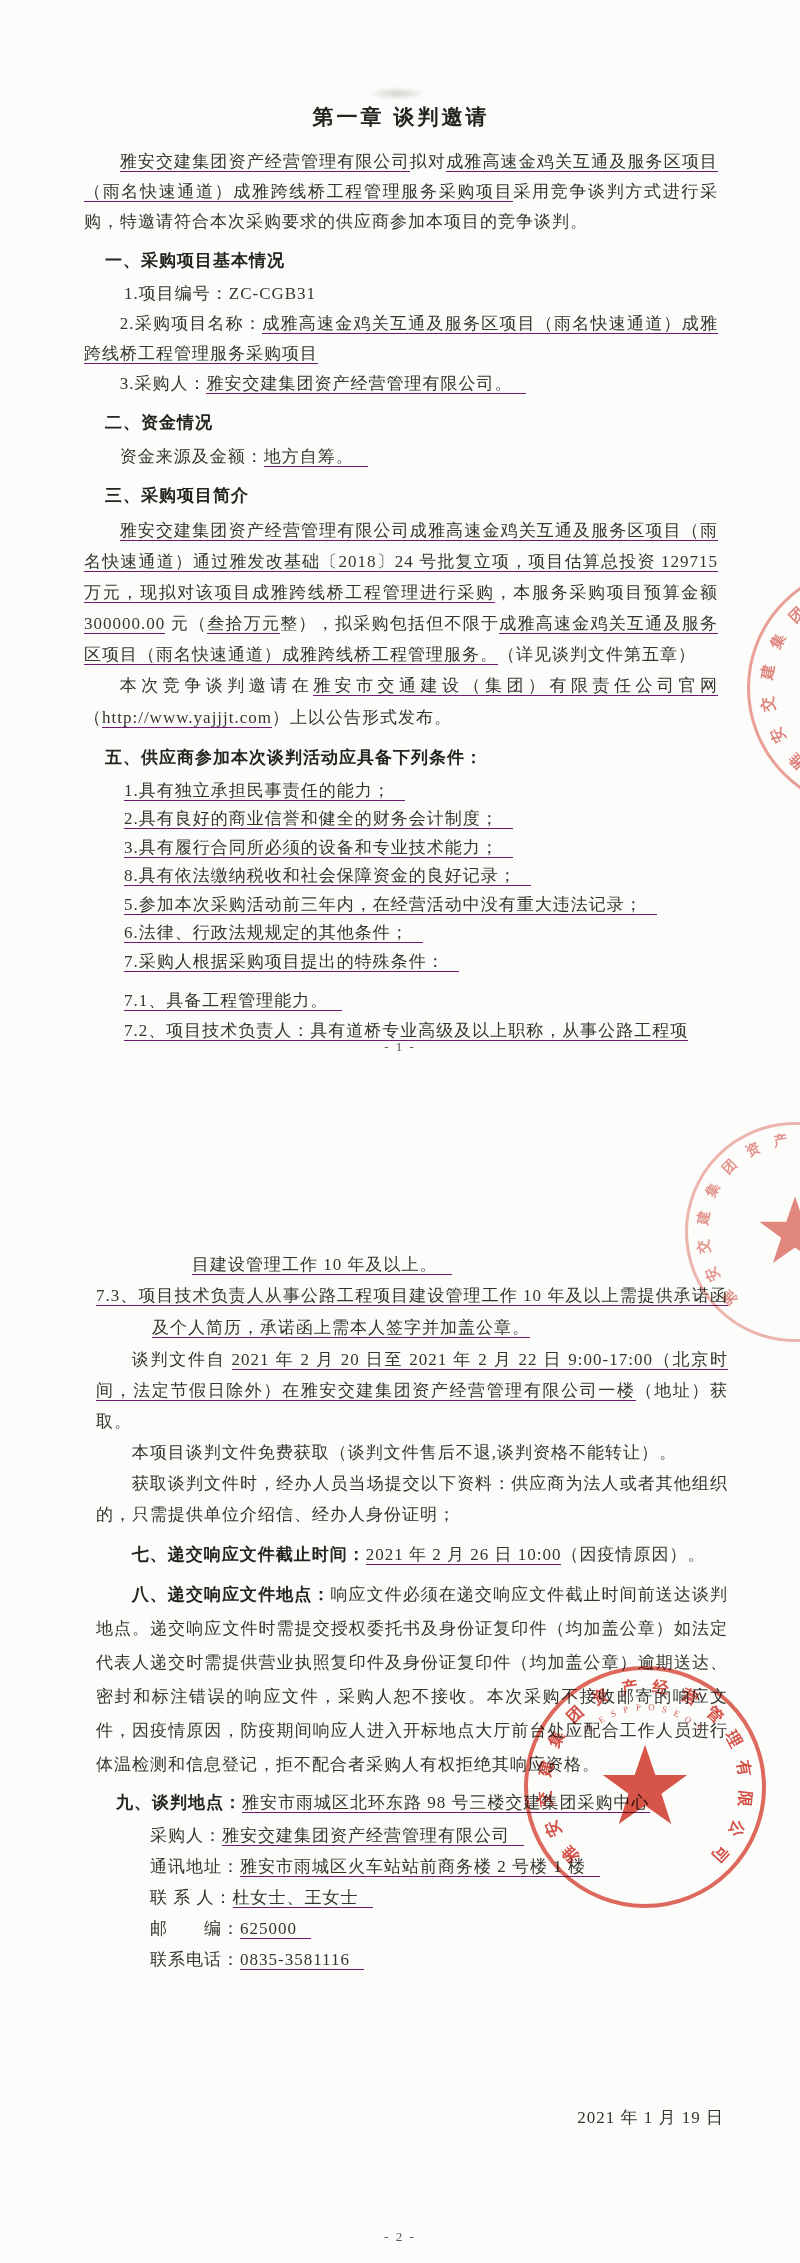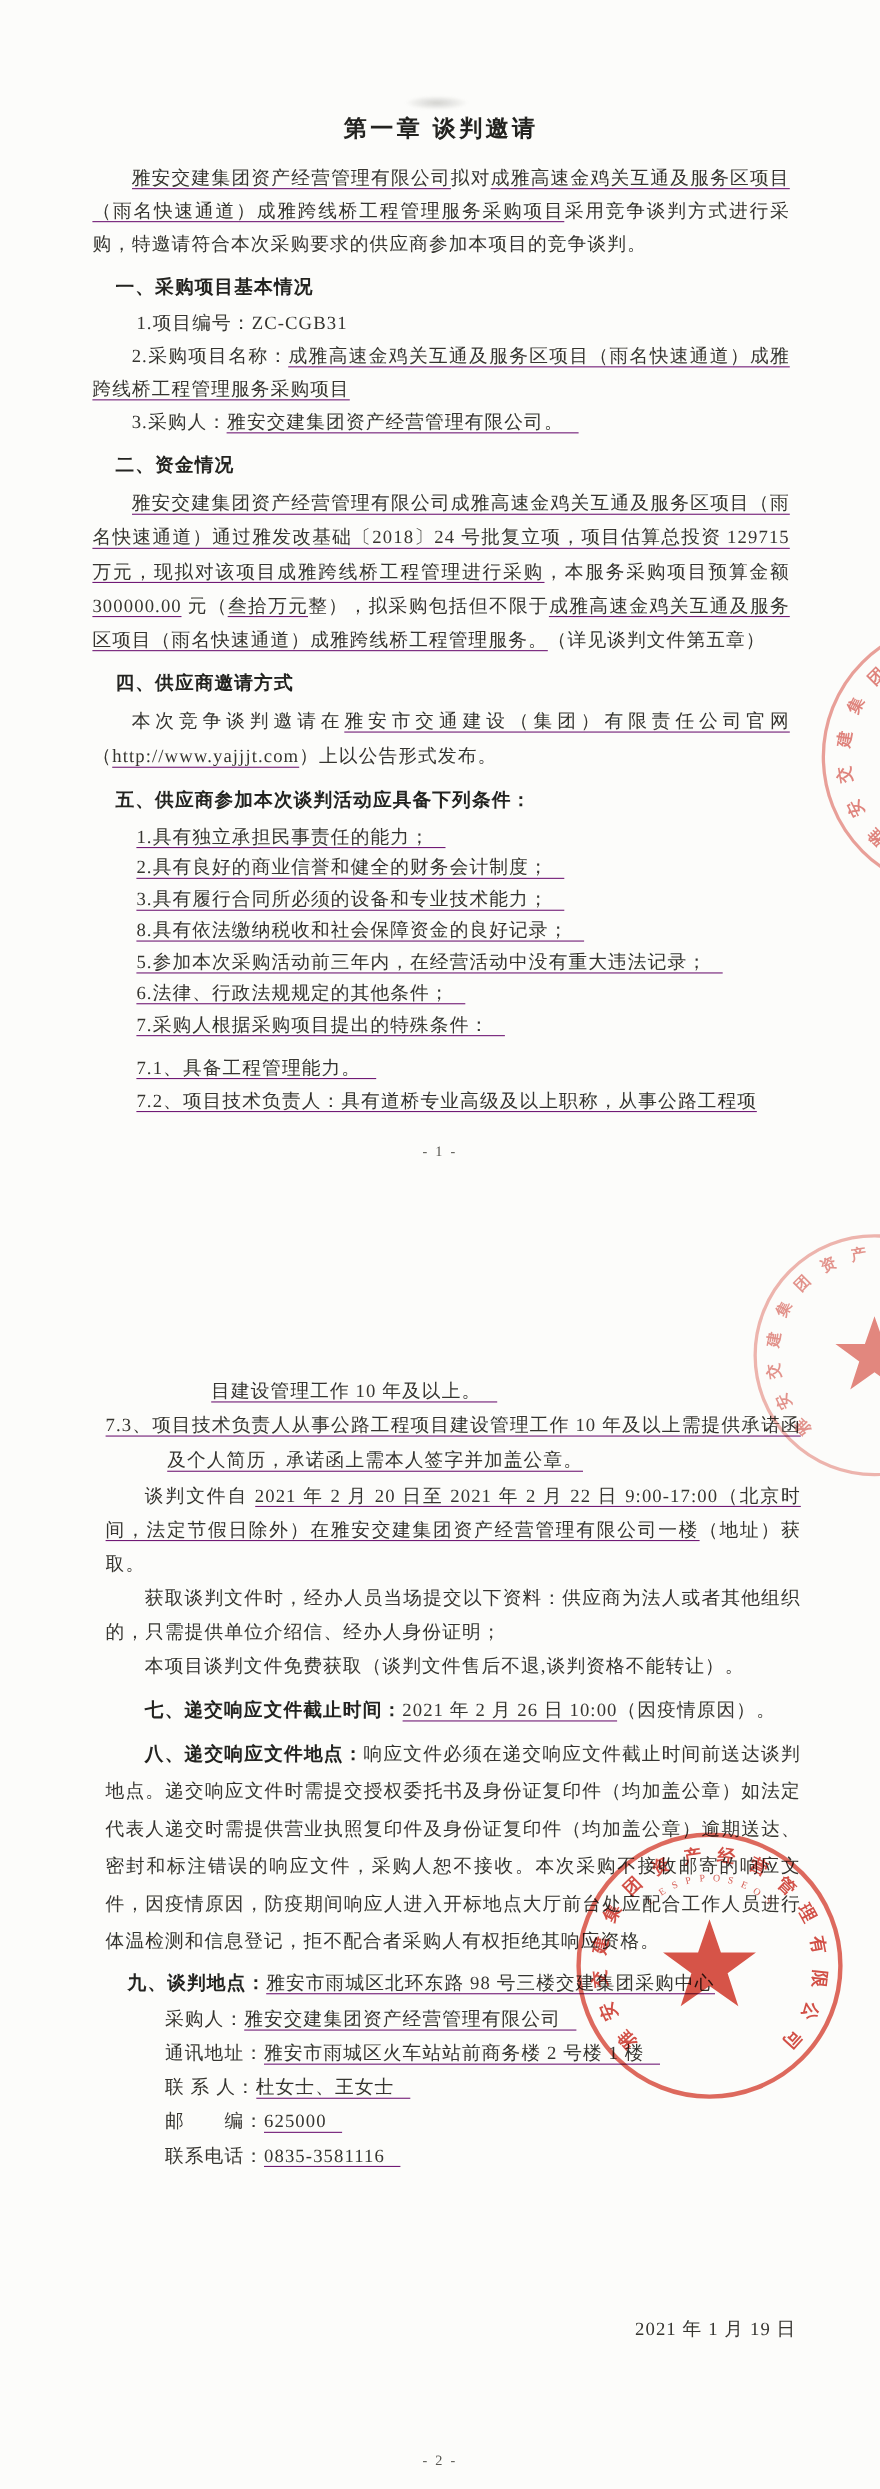--- a/index.html
+++ b/index.html
@@ -101,24 +101,25 @@
     <h1 class="title">第一章  谈判邀请</h1>
 
     <p class="p ind"><span class="u">雅安交建集团资产经营管理有限公司</span><span>拟对</span><span class="u">成雅高速金鸡关互通及服务区项目（雨名快速通道）成雅跨线桥工程管理服务采购项目</span><span>采用竞争谈判方式进行采购，特邀请符合本次采购要求的供应商参加本项目的竞争谈判。</span></p>
 
     <div class="hd">一、采购项目基本情况</div>
     <p class="p item">1.项目编号：ZC-CGB31</p>
     <p class="p ind"><span>2.采购项目名称：</span><span class="u">成雅高速金鸡关互通及服务区项目（雨名快速通道）成雅跨线桥工程管理服务采购项目</span></p>
     <p class="p ind"><span>3.采购人：</span><span class="u pad-r">雅安交建集团资产经营管理有限公司。</span></p>
 
     <div class="hd">二、资金情况</div>
-
+    <p class="p ind"><span>资金来源及金额：</span><span class="u pad-r">地方自筹。</span></p>
+
+    <div class="hd">三、采购项目简介</div>
     <p class="p ind" style="line-height:31px"><span class="u">雅安交建集团资产经营管理有限公司成雅高速金鸡关互通及服务区项目（雨名快速通道）通过雅发改基础〔2018〕24 号批复立项，项目估算总投资 129715 万元，现拟对该项目成雅跨线桥工程管理进行采购</span><span>，本服务采购项目预算金额</span><span class="u">300000.00</span><span> 元（</span><span class="u">叁拾万元</span><span>整），拟采购包括但不限于</span><span class="u">成雅高速金鸡关互通及服务区项目（雨名快速通道）成雅跨线桥工程管理服务。</span><span>（详见谈判文件第五章）</span></p>
 
-    <div class="hd">四、供应商邀请方式</div>
     <p class="p ind" style="line-height:32px"><span>本次竞争谈判邀请在</span><span class="u">雅安市交通建设（集团）有限责任公司官网</span><span>（</span><span class="u">http://www.yajjjt.com</span><span>）上以公告形式发布。</span></p>
 
     <div class="hd">五、供应商参加本次谈判活动应具备下列条件：</div>
     <p class="p item"><span class="u pad-r">1.具有独立承担民事责任的能力；</span></p>
     <p class="p item"><span class="u pad-r">2.具有良好的商业信誉和健全的财务会计制度；</span></p>
     <p class="p item"><span class="u pad-r">3.具有履行合同所必须的设备和专业技术能力；</span></p>
     <p class="p item"><span class="u pad-r">8.具有依法缴纳税收和社会保障资金的良好记录；</span></p>
     <p class="p item"><span class="u pad-r">5.参加本次采购活动前三年内，在经营活动中没有重大违法记录；</span></p>
     <p class="p item"><span class="u pad-r">6.法律、行政法规规定的其他条件；</span></p>
     <p class="p item"><span class="u pad-r">7.采购人根据采购项目提出的特殊条件：</span></p>
@@ -127,22 +128,22 @@
 
     <div class="footer footer1">- 1 -</div>
   </div>
 
   <div class="page page2">
 
     <p class="p cont72"><span class="u pad-r">目建设管理工作 10 年及以上。</span></p>
     <p class="p item73"><span class="u">7.3、项目技术负责人从事公路工程项目建设管理工作 10 年及以上需提供承诺函及个人简历，承诺函上需本人签字并加盖公章。</span></p>
 
     <p class="p ind p2line"><span>谈判文件自 </span><span class="u">2021 年 2 月 20 日至 2021 年 2 月 22 日 9:00-17:00（北京时间，法定节假日除外）在雅安交建集团资产经营管理有限公司一楼</span><span>（地址）获取。</span></p>
+    <p class="p ind p2line">本项目谈判文件免费获取（谈判文件售后不退,谈判资格不能转让）。</p>
     <p class="p ind p2line">获取谈判文件时，经办人员当场提交以下资料：供应商为法人或者其他组织的，只需提供单位介绍信、经办人身份证明；</p>
-    <p class="p ind p2line">本项目谈判文件免费获取（谈判文件售后不退,谈判资格不能转让）。</p>
 
     <p class="p ind" style="line-height:34px;margin-top:8px"><span class="hin">七、递交响应文件截止时间：</span><span class="u">2021 年 2 月 26 日 10:00</span><span>（因疫情原因）。</span></p>
 
     <p class="p ind s8body" style="margin-top:6px"><span class="hin">八、递交响应文件地点：</span><span>响应文件必须在递交响应文件截止时间前送达谈判地点。递交响应文件时需提交授权委托书及身份证复印件（均加盖公章）如法定代表人递交时需提供营业执照复印件及身份证复印件（均加盖公章）逾期送达、密封和标注错误的响应文件，采购人恕不接收。本次采购不接收邮寄的响应文件，因疫情原因，防疫期间响应人进入开标地点大厅前台处应配合工作人员进行体温检测和信息登记，拒不配合者采购人有权拒绝其响应资格。</span></p>
 
     <p class="p" style="line-height:34px;padding-left:20px;margin-top:4px"><span class="hin">九、谈判地点：</span><span class="u">雅安市雨城区北环东路 98 号三楼交建集团采购中心</span></p>
 
     <p class="p contact"><span>采购人：</span><span class="u pad-r">雅安交建集团资产经营管理有限公司</span></p>
     <p class="p contact"><span>通讯地址：</span><span class="u pad-r">雅安市雨城区火车站站前商务楼 2 号楼 1 楼</span></p>
     <p class="p contact"><span>联 系 人：</span><span class="u pad-r">杜女士、王女士</span></p>

